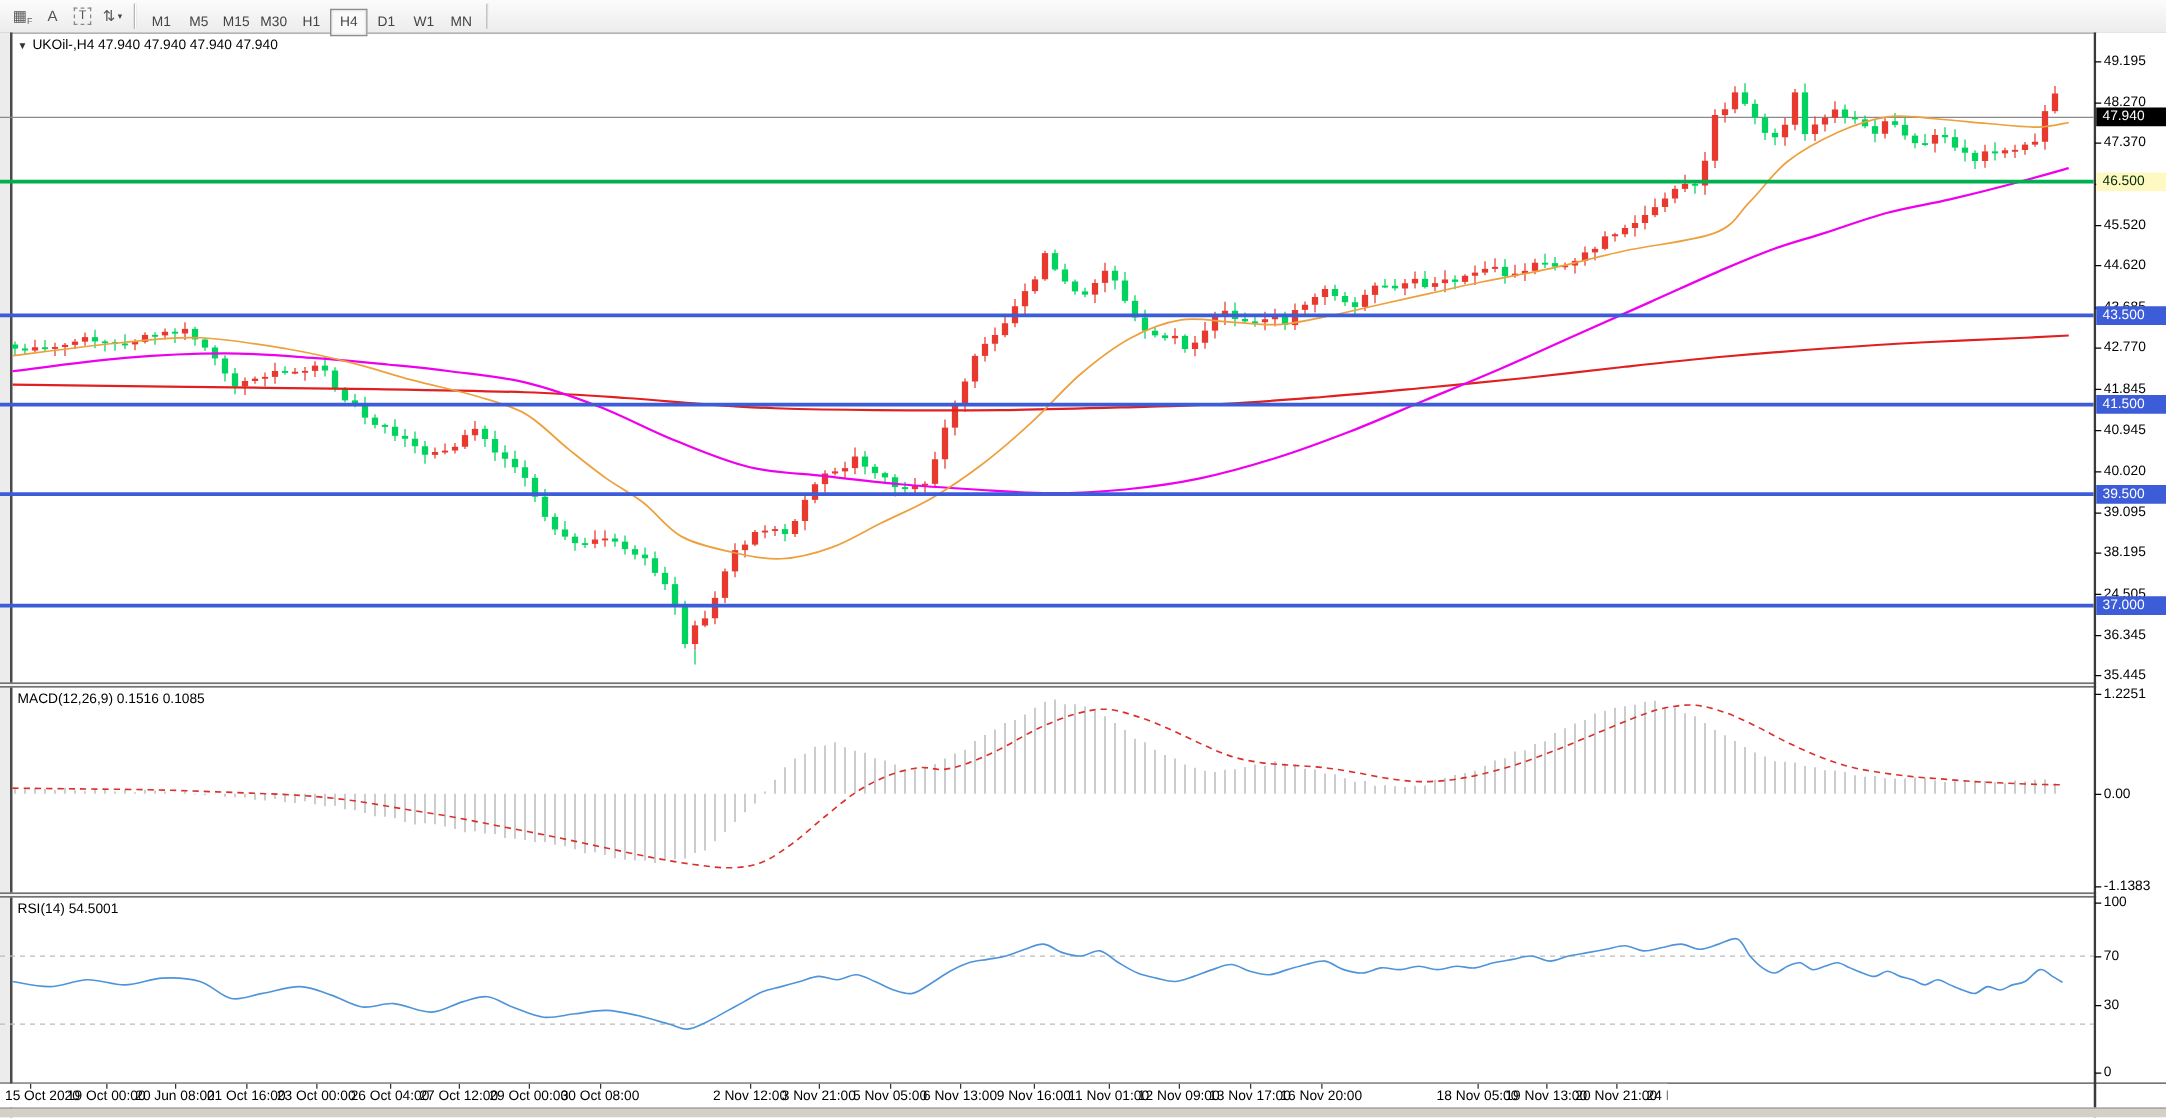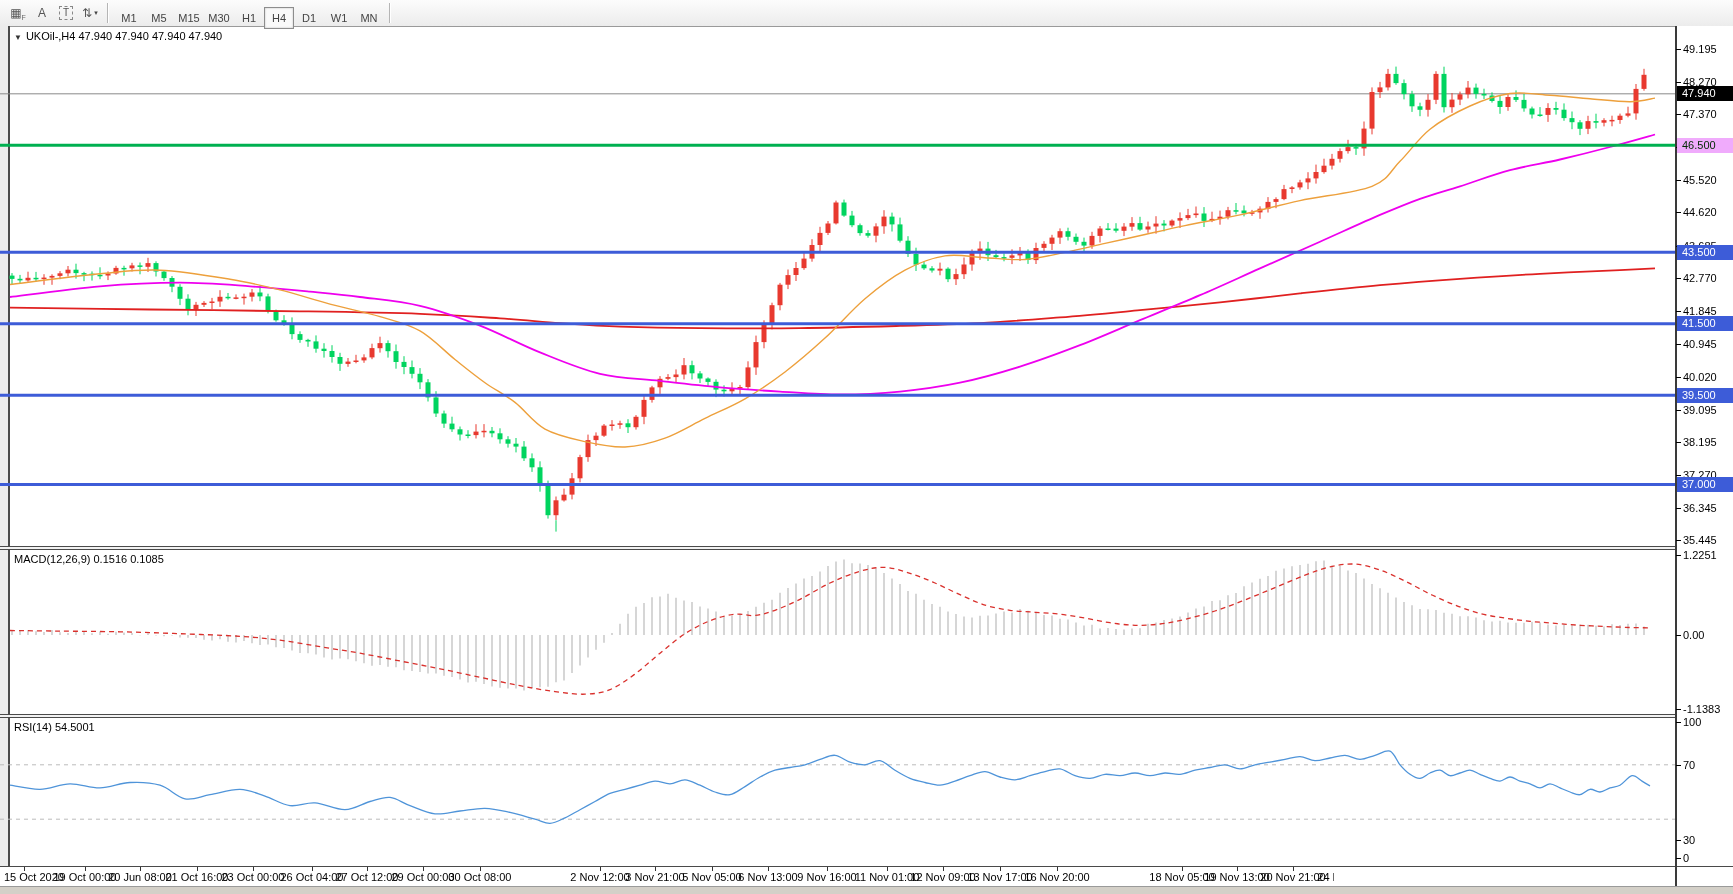--- a/index.html
+++ b/index.html
@@ -742,35 +742,35 @@
       <div class="axis-tick" style="top: 114.202px;">46.445</div>
       <div class="axis-tick" style="top: 147.234px;">45.520</div>
       <div class="axis-tick" style="top: 179.373px;">44.620</div>
       <div class="axis-tick" style="top: 212.762px;">43.685</div>
       <div class="axis-tick" style="top: 245.437px;">42.770</div>
       <div class="axis-tick" style="top: 278.469px;">41.845</div>
       <div class="axis-tick" style="top: 310.608px;">40.945</div>
       <div class="axis-tick" style="top: 343.639px;">40.020</div>
       <div class="axis-tick" style="top: 376.671px;">39.095</div>
       <div class="axis-tick" style="top: 408.81px;">38.195</div>
-      <div class="axis-tick" style="top: 441.842px;">37.270</div>
+      <div class="axis-tick" style="top: 441.842px;">24.505</div>
       <div class="axis-tick" style="top: 474.873px;">36.345</div>
       <div class="axis-tick" style="top: 507.012px;">35.445</div>
-      <div class="axis-box" style="top: 111.738px; background: #f0abfc; color: rgb(0, 42, 0);">46.500</div>
+      <div class="axis-box" style="top: 111.738px; background: #fef9c3; color: rgb(0, 42, 0);">46.500</div>
       <div class="axis-box" style="top: 218.868px; background: rgb(61, 92, 216); color: rgb(255, 255, 255);">43.500</div>
       <div class="axis-box" style="top: 290.288px; background: rgb(61, 92, 216); color: rgb(255, 255, 255);">41.500</div>
       <div class="axis-box" style="top: 361.708px; background: rgb(61, 92, 216); color: rgb(255, 255, 255);">39.500</div>
       <div class="axis-box" style="top: 450.983px; background: rgb(61, 92, 216); color: rgb(255, 255, 255);">37.000</div>
       <div class="axis-box" style="top: 60.316px; background: rgb(0, 0, 0); color: rgb(255, 255, 255);">47.940</div>
       <div class="axis-tick" style="top: 522.369px;">1.2251</div>
       <div class="axis-tick" style="top: 602px;">0.00</div>
       <div class="axis-tick" style="top: 675.99px;">-1.1383</div>
       <div class="axis-tick" style="top: 689px;">100</div>
       <div class="axis-tick" style="top: 731.8px;">70</div>
-      <div class="axis-tick" style="top: 807px; text-align: right;">30</div>
+      <div class="axis-tick" style="top: 771px; text-align: right;">30</div>
       <div class="axis-tick" style="top: 825px;">0</div>
     </div>
   <div id="date-axis">
       <div class="date-mark" style="left: 24px;"></div>
       <div class="date-tick" style="left: 4px; transform: none;">15 Oct 2020</div>
       <div class="date-mark" style="left: 85px;"></div>
       <div class="date-tick" style="left: 85px;">19 Oct 00:00</div>
       <div class="date-mark" style="left: 140px;"></div>
       <div class="date-tick" style="left: 140px;">20 Jun 08:00</div>
       <div class="date-mark" style="left: 197px;"></div>

